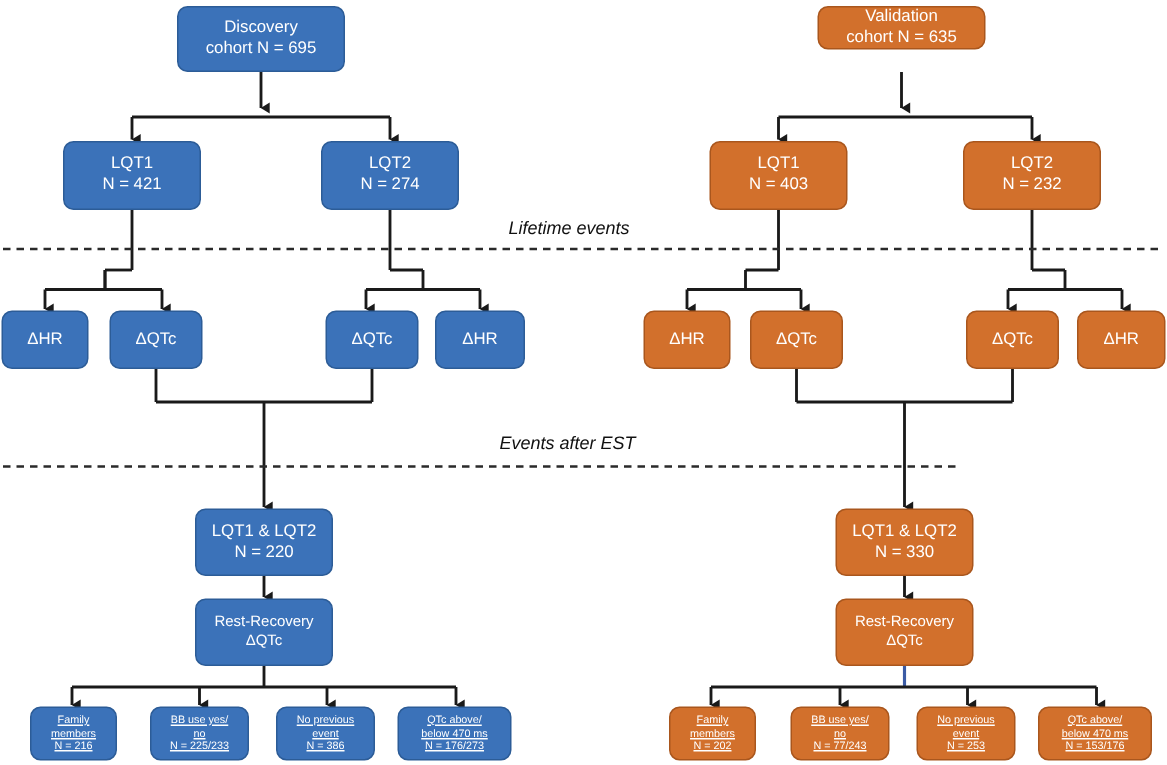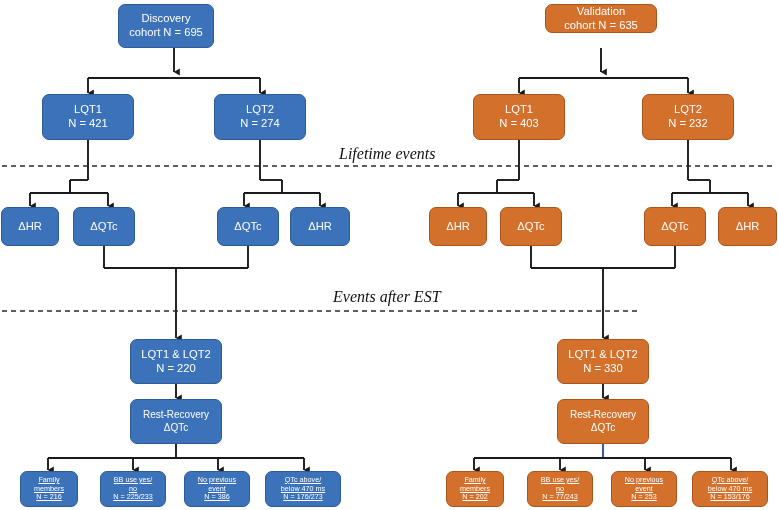--- a/index.html
+++ b/index.html
@@ -7,22 +7,22 @@
         font-family:"Liberation Sans", sans-serif;overflow:hidden;}
   .node{position:absolute;box-sizing:border-box;border-radius:7px;
         display:flex;flex-direction:column;align-items:center;justify-content:center;
         color:#ffffff;text-align:center;line-height:1.22;z-index:3;}
   .node .ln{display:block;white-space:nowrap;}
   .blue{background:#3b72b9;border:1.3px solid #2c5c97;}
   .orange{background:#d2702c;border:1.3px solid #a9561d;}
   .f11{font-size:11.2px;}
   .f10{font-size:10px;}
   .f7{font-size:7.2px;text-decoration:underline;}
-  .band{position:absolute;font-style:italic;font-size:16px;color:#111;
-        white-space:nowrap;z-index:4;font-family:Liberation Serif, serif;}
+  .band{position:absolute;font-style:italic;font-size:12px;color:#111;
+        white-space:nowrap;z-index:4;font-family:Liberation Sans, sans-serif;}
   svg.wires{position:absolute;left:0;top:0;width:778px;height:510px;z-index:1;}
 </style>
 </head>
 <body>
 
 <div id="page">
 
   <svg class="wires" viewBox="0 0 778 510">
     <defs>
       <marker id="ah" markerWidth="9" markerHeight="9" refX="4.2" refY="6.4" orient="auto" markerUnits="userSpaceOnUse">
@@ -101,21 +101,21 @@
 
     <path d="M603,444 L603,457" stroke="#3b5ba5" stroke-width="2.1" fill="none"></path>
 
     <path d="M2,166 L772,166" stroke="#2a2a2a" stroke-width="1.7" fill="none" stroke-dasharray="5,4"></path>
     <path d="M2,311 L638,311" stroke="#2a2a2a" stroke-width="1.7" fill="none" stroke-dasharray="5,4"></path>
   </svg>
 
   <div class="band" style="left:339px;top:145px;">Lifetime events</div>
   <div class="band" style="left:333px;top:288px;">Events after EST</div>
 
-  <div class="node blue f11" style="left:118px;top:4px;width:96px;height:44px;">
+  <div class="node blue f11" style="left:118px;top:4px;width:112px;height:44px;">
     <span class="ln">Discovery</span>
     <span class="ln">cohort N = 695</span>
   </div>
 
   <div class="node blue f11" style="left:42px;top:94px;width:92px;height:46px;">
     <span class="ln">LQT1</span>
     <span class="ln">N = 421</span>
   </div>
 
   <div class="node blue f11" style="left:214px;top:94px;width:92px;height:46px;">

